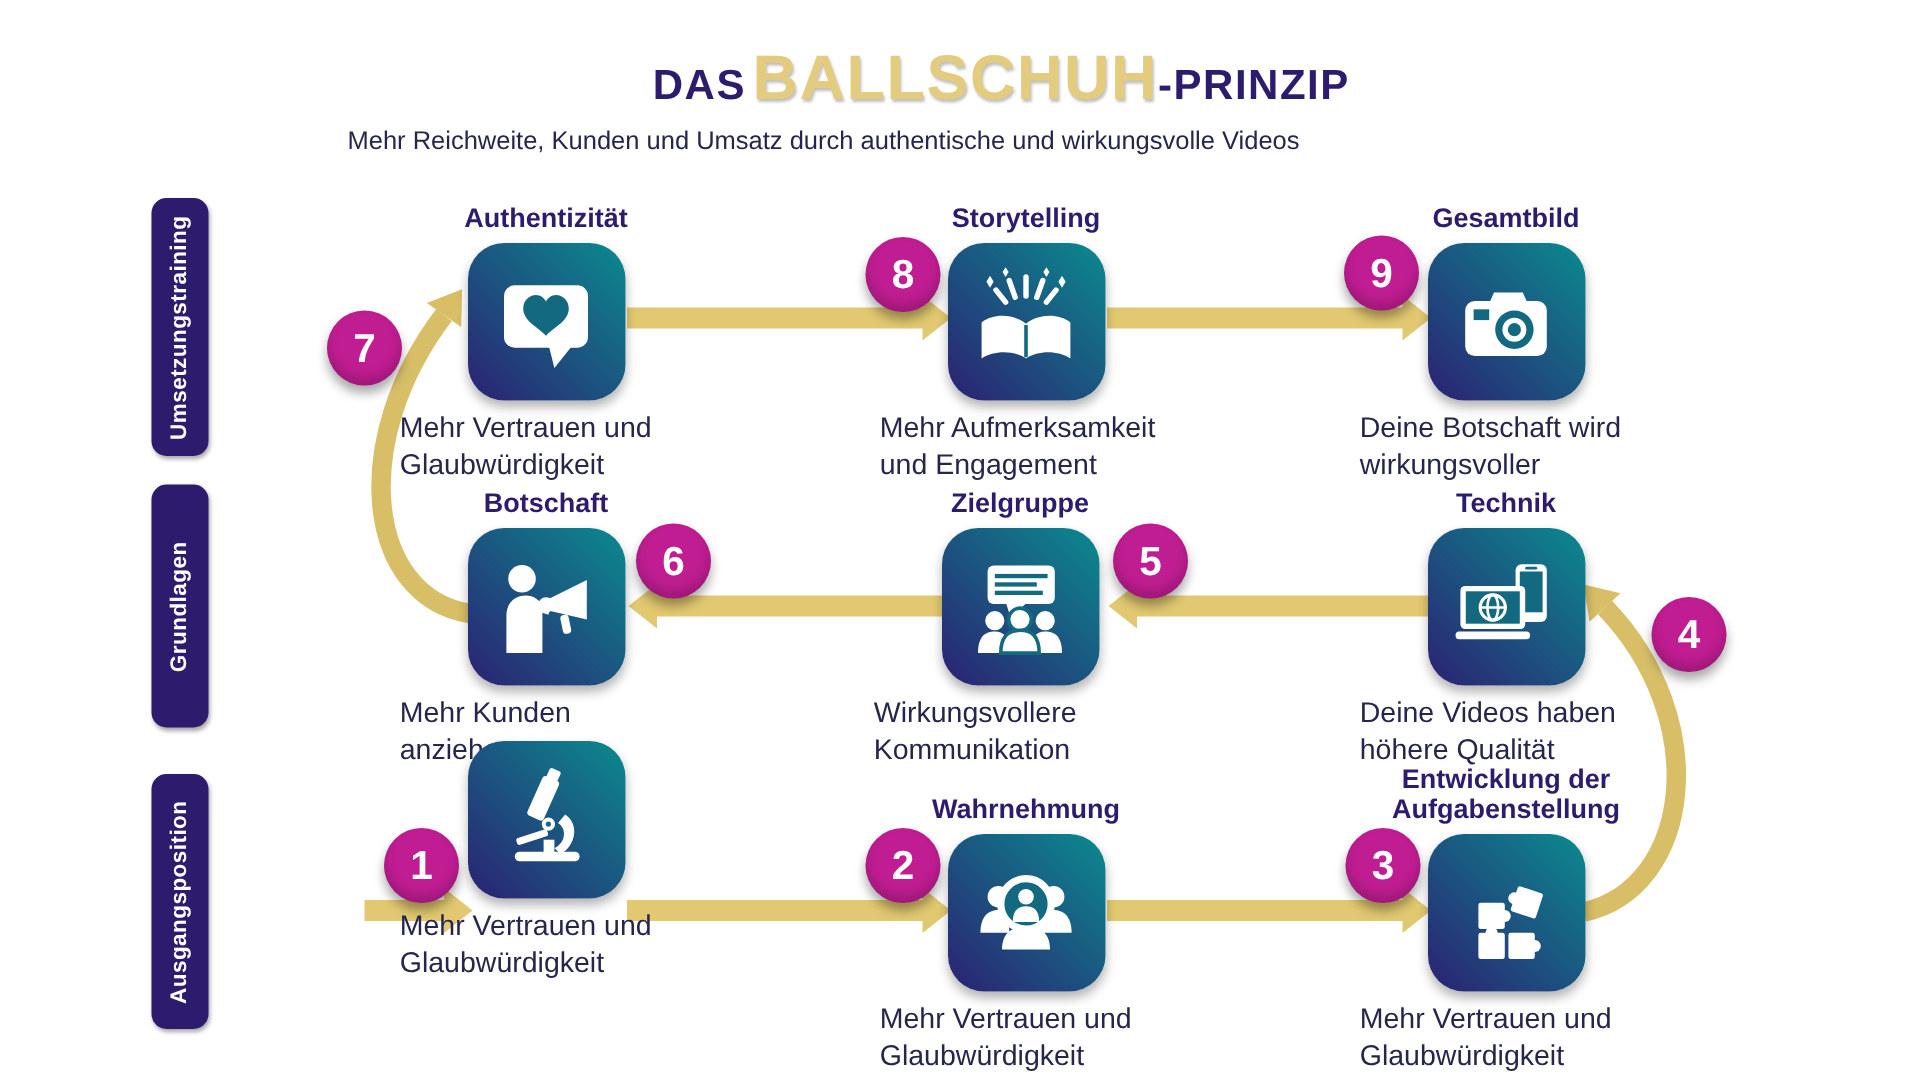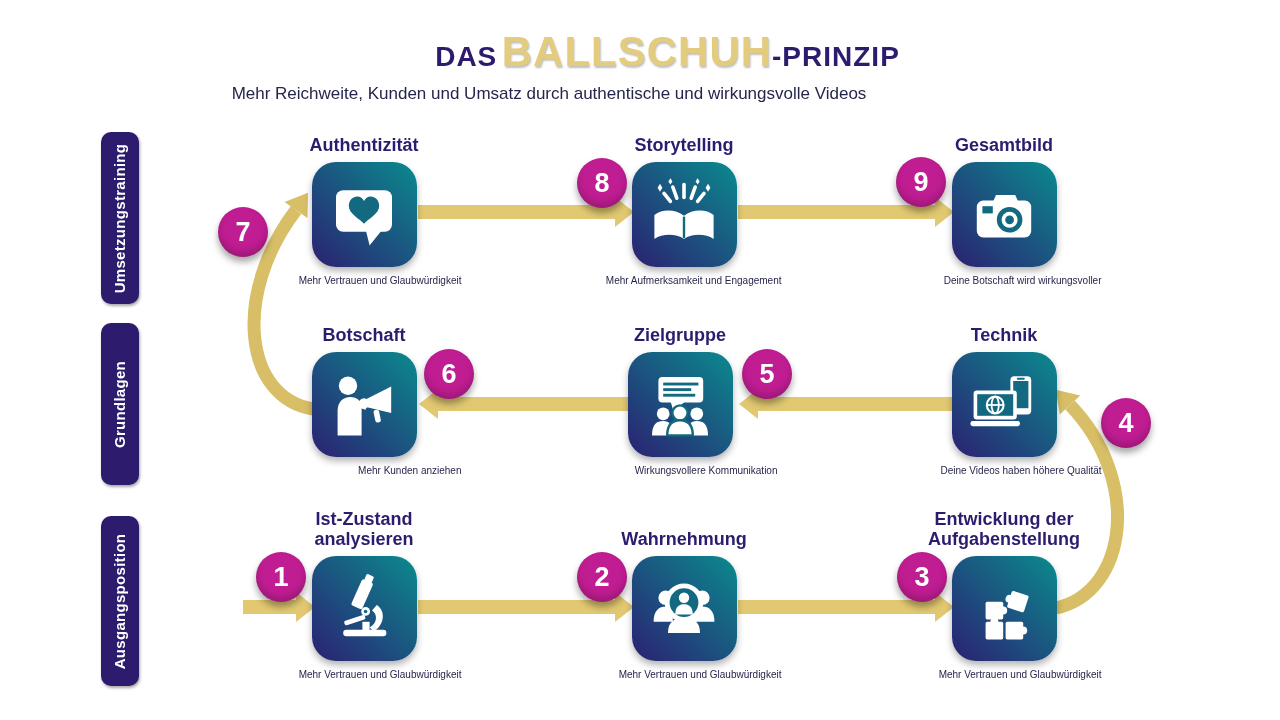--- a/index.html
+++ b/index.html
@@ -29,21 +29,21 @@
         width:240px;z-index:3;}
   .node-title{display:flex;align-items:flex-end;justify-content:center;text-align:center;
               font-weight:bold;font-size:18px;color:var(--indigo,#2d1b6e);
               line-height:1.15;height:30px;margin-bottom:6px;}
   .row3 .node-title{height:56px;width:175px;}
   .node-box{width:105px;height:105px;border-radius:24px;
             background:linear-gradient(to top right,var(--box_gradient_start,#2b2172),var(--box_gradient_end,#0b8a8e));
             box-shadow:0 4px 7px rgba(0,0,0,0.3);
             display:flex;align-items:center;justify-content:center;}
   .node-box svg{width:80px;height:80px;fill:#fff;}
-  .node-caption{margin-top:7px;width:195px;text-align:right;font-size:10px;
+  .node-caption{margin-top:7px;width:195px;text-align:left;font-size:19px;
                 color:var(--navy_text,#2c2c4e);line-height:1.3;}
 
   
   .step{position:absolute;width:50px;height:50px;border-radius:50%;
         background:var(--step_magenta,#c01d92);color:#fff;font-size:27px;font-weight:bold;
         display:flex;align-items:center;justify-content:center;z-index:5;
         box-shadow:0 5px 7px rgba(0,0,0,0.35), inset 0 -5px 7px rgba(0,0,0,0.18);}
 
   
   .arrows{position:absolute;left:0;top:0;z-index:1;}
@@ -207,21 +207,20 @@
         <circle cx="39" cy="50" r="10.5" fill="none" stroke="#fff" stroke-width="2.6"></circle>
         <ellipse cx="39" cy="50" rx="4.5" ry="10.5" fill="none" stroke="#fff" stroke-width="2.2"></ellipse>
         <line x1="28.5" y1="50" x2="49.5" y2="50" stroke="#fff" stroke-width="2.2"></line>
         <rect x="8" y="70" width="62" height="6.5" rx="3"></rect>
       </svg>
     </div>
     <div class="node-caption">Deine Videos haben höhere Qualität</div>
   </div>
 
   <div class="node row3" style="left:244px;top:494px;">
-    <div class="node-title">Ist-Zustand analysieren</div>
     <div class="node-box">
       <svg viewBox="0 0 100 100">
         <rect x="24" y="76" width="54" height="8" rx="4"></rect>
         <path d="M62,78 C75,71 78,53 66,45 L60,52 C68,57 66,69 57,73 Z"></path>
         <g transform="rotate(24 46 34)">
           <rect x="39" y="13" width="15" height="36" rx="3"></rect>
           <rect x="41.5" y="5" width="10" height="9" rx="2"></rect>
         </g>
         <circle cx="52" cy="53" r="5.5"></circle>
         <circle cx="52" cy="53" r="2.2" fill="var(--icon_cutout,#136a80)"></circle>

